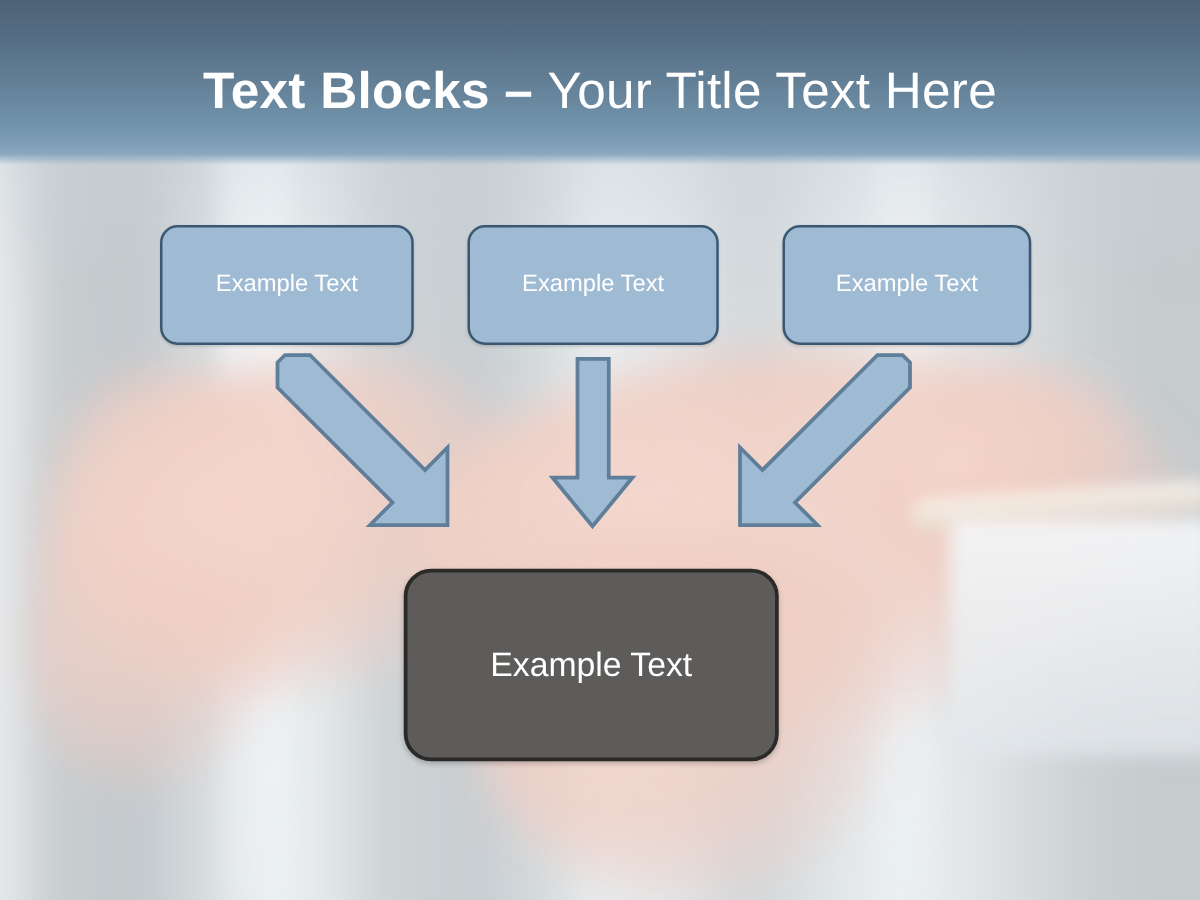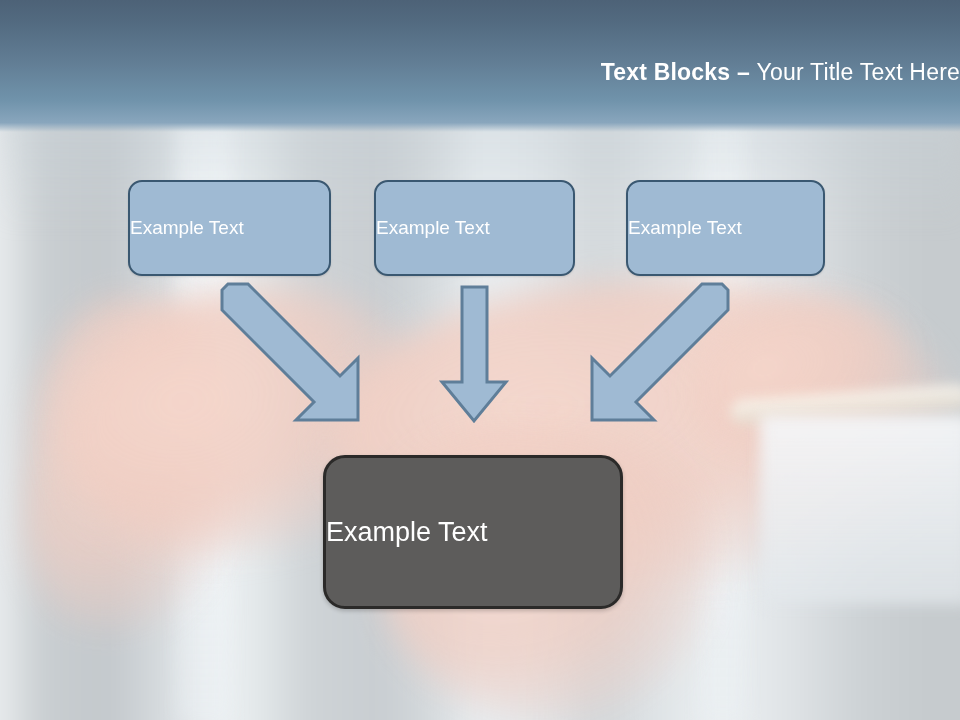--- a/index.html
+++ b/index.html
@@ -126,36 +126,37 @@
         #536b81 18%,
         #627e95 48%,
         #7093ab 76%,
         #89a6bd 93%,
         rgba(160,184,203,0) 100%);
   }
   .title {
     position: absolute;
     left: 0; right: 0;
     top: 50px;
-    text-align: right;
+    text-align: center;
     color: #ffffff;
-    font-size: 23px;
+    font-size: 41px;
     line-height: 44px;
     letter-spacing: .2px;
     white-space: nowrap;
   }
   .title .t-bold { font-weight: bold; }
   .title .t-reg  { font-weight: normal; }
 
   
   .box {
     position: absolute;
     box-sizing: border-box;
     display: flex;
     align-items: center;
+    justify-content: center;
     color: #ffffff;
     text-align: center;
   }
   .box-blue {
     background: #9fbad3;
     border: 2px solid #3a5871;
     border-radius: 14px;
     font-size: 19px;
     box-shadow: 0 1px 2px rgba(0,0,0,.12);
   }

